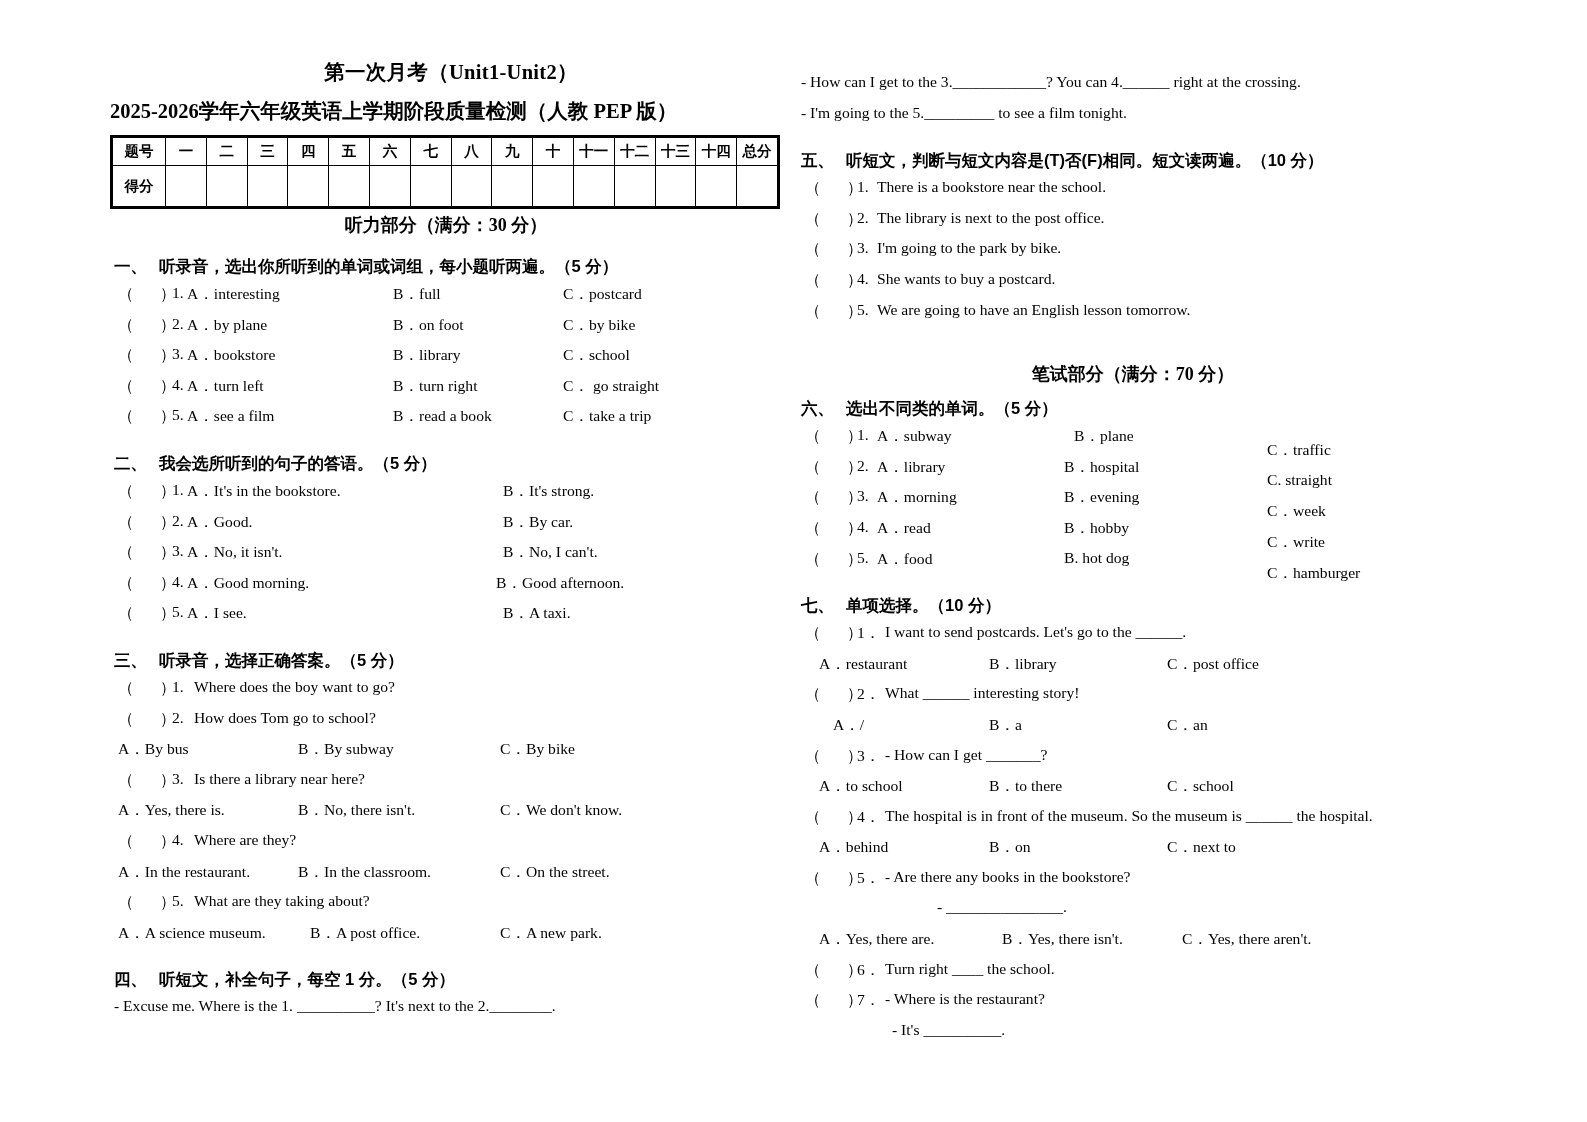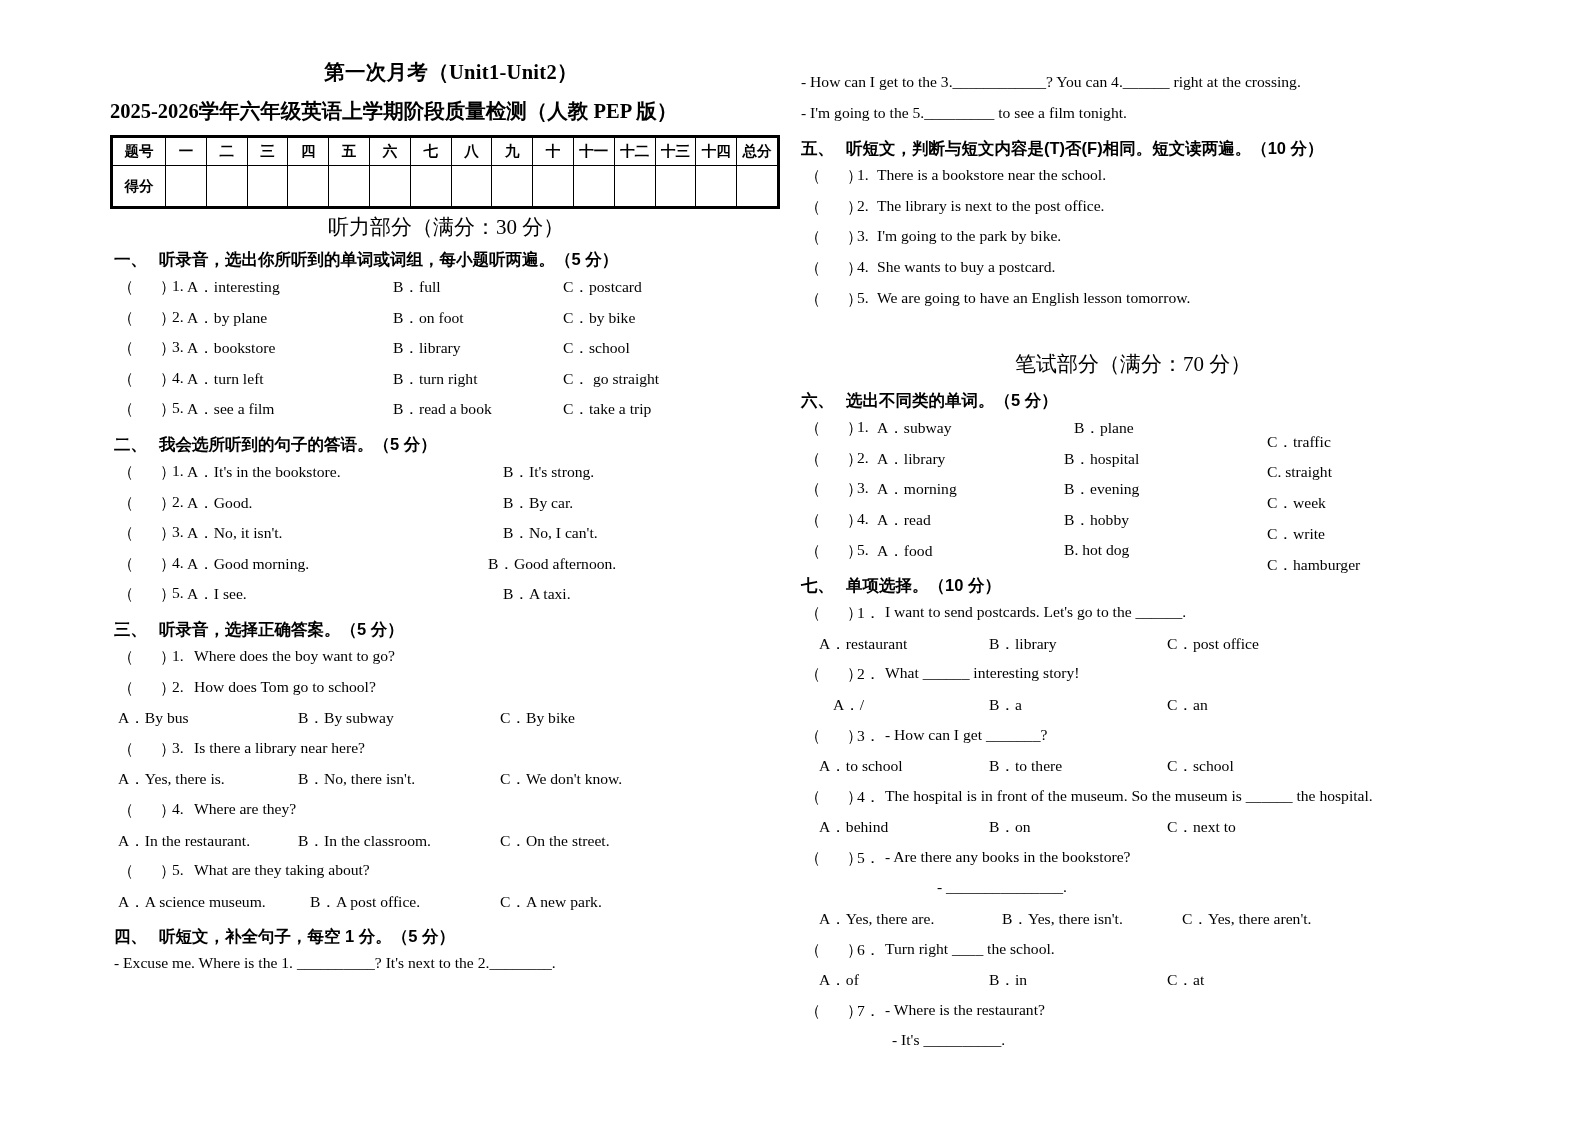--- a/index.html
+++ b/index.html
@@ -49,22 +49,22 @@
     white-space: nowrap;
   }
   .doc-title-2 {
     font-size: 20.5px;
     font-weight: bold;
     text-align: left;
     margin: 0 0 12px 0;
     white-space: nowrap;
   }
   .part-title {
-    font-size: 21px;
-    font-weight: normal;
+    font-size: 18px;
+    font-weight: bold;
     text-align: center;
     margin: 0 0 8px 0;
   }
   .part-title.written {
     margin-top: 34px;
     margin-bottom: 12px;
   }
 
   
   .score-table {
@@ -84,21 +84,21 @@
     height: 27px;
   }
   .score-table tr.row-score td { height: 40px; }
   .score-table td.lbl { width: 52px; }
 
   
   .sec-head {
     font-size: 16.5px;
     font-weight: bold;
     font-family: "Liberation Sans", "DejaVu Sans", sans-serif;
-    margin: 7px 0 3px 4px;
+    margin: 19px 0 3px 4px;
     white-space: nowrap;
   }
   .sec-head .num { margin-right: 12px; }
 
   
   .q-row {
     position: relative;
     height: 30.6px;
     font-size: 15.6px;
     white-space: nowrap;
@@ -263,21 +263,21 @@
       <span class="paren-close">）</span>
       <span class="qnum">3.</span>
       <span class="optA">A．No, it isn't.</span>
       <span class="optB" style="left:393px">B．No, I can't.</span>
     </div>
     <div class="q-row">
       <span class="paren-open">（</span>
       <span class="paren-close">）</span>
       <span class="qnum">4.</span>
       <span class="optA">A．Good morning.</span>
-      <span class="optB" style="left:378px">B．Good afternoon.</span>
+      <span class="optB" style="left:386px">B．Good afternoon.</span>
     </div>
     <div class="q-row">
       <span class="paren-open">（</span>
       <span class="paren-close">）</span>
       <span class="qnum">5.</span>
       <span class="optA">A．I see.</span>
       <span class="optB" style="left:393px">B．A taxi.</span>
     </div>
 
     <div class="sec-head">
@@ -503,25 +503,20 @@
       <span class="oB" style="left:205px">B．Yes, there isn't.</span>
       <span class="oC" style="left:385px">C．Yes, there aren't.</span>
     </div>
 
     <div class="q-row">
       <span class="paren-open">（</span>
       <span class="paren-close">）</span>
       <span class="qnum">6．</span>
       <span class="stem" style="left:88px">Turn right ____ the school.</span>
     </div>
-    <div class="opt-row">
-      <span class="oA">A．of</span>
-      <span class="oB">B．in</span>
-      <span class="oC">C．at</span>
-    </div>
 
     <div class="q-row">
       <span class="paren-open">（</span>
       <span class="paren-close">）</span>
       <span class="qnum">7．</span>
       <span class="stem" style="left:88px">- Where is the restaurant?</span>
     </div>
     <div class="plain-row">
       <span class="txt" style="left:95px">- It's __________.</span>
     </div>

